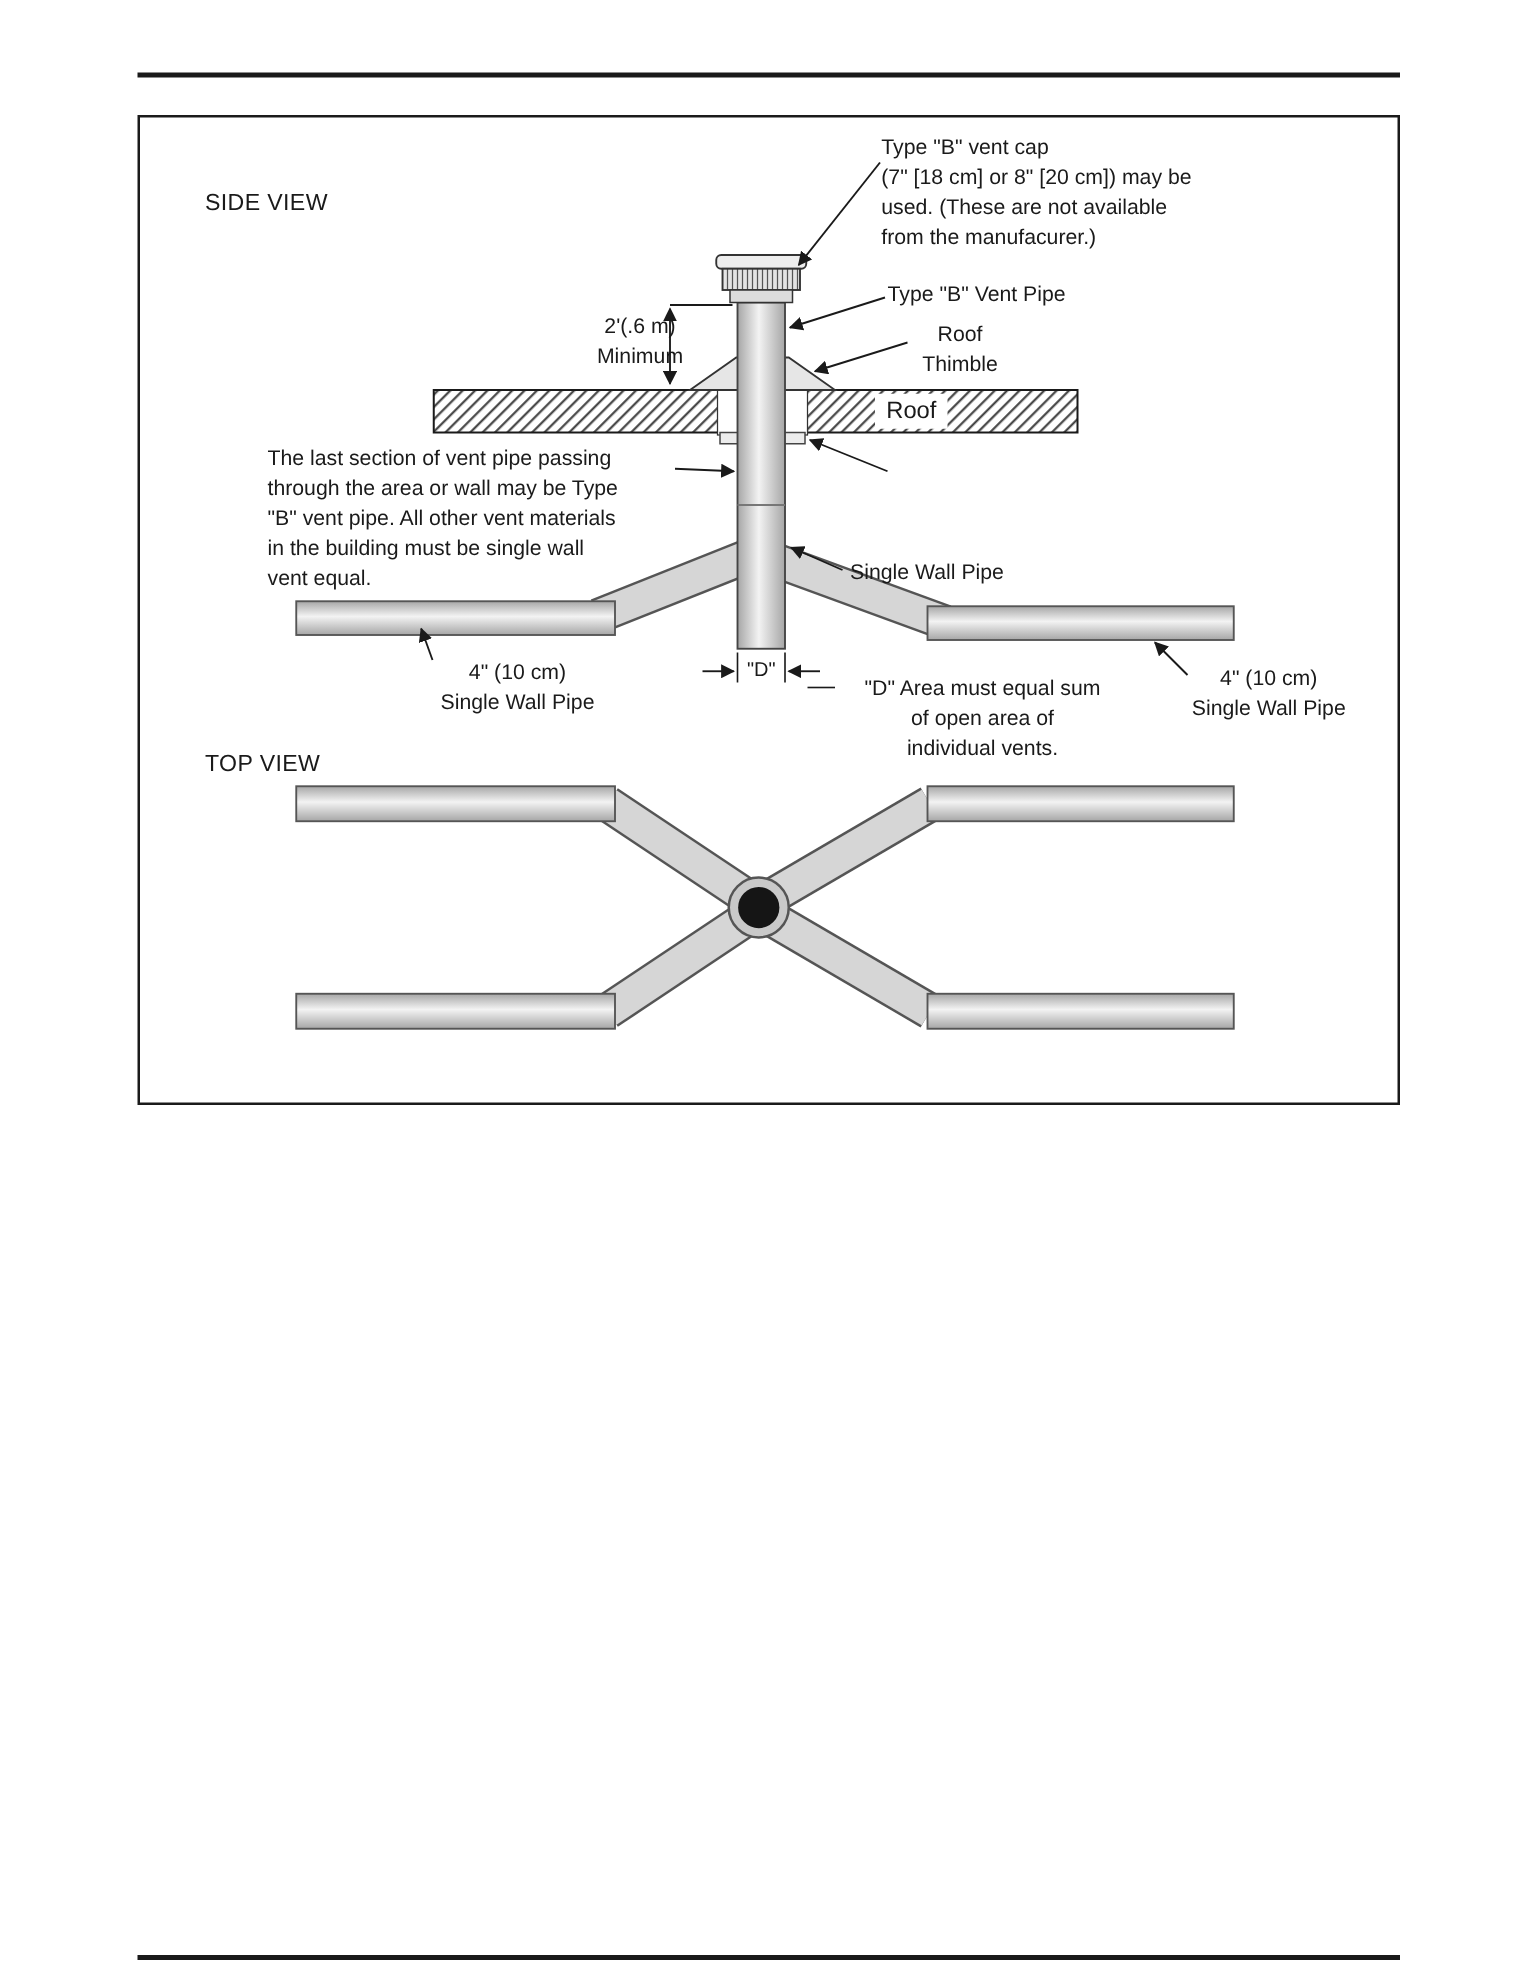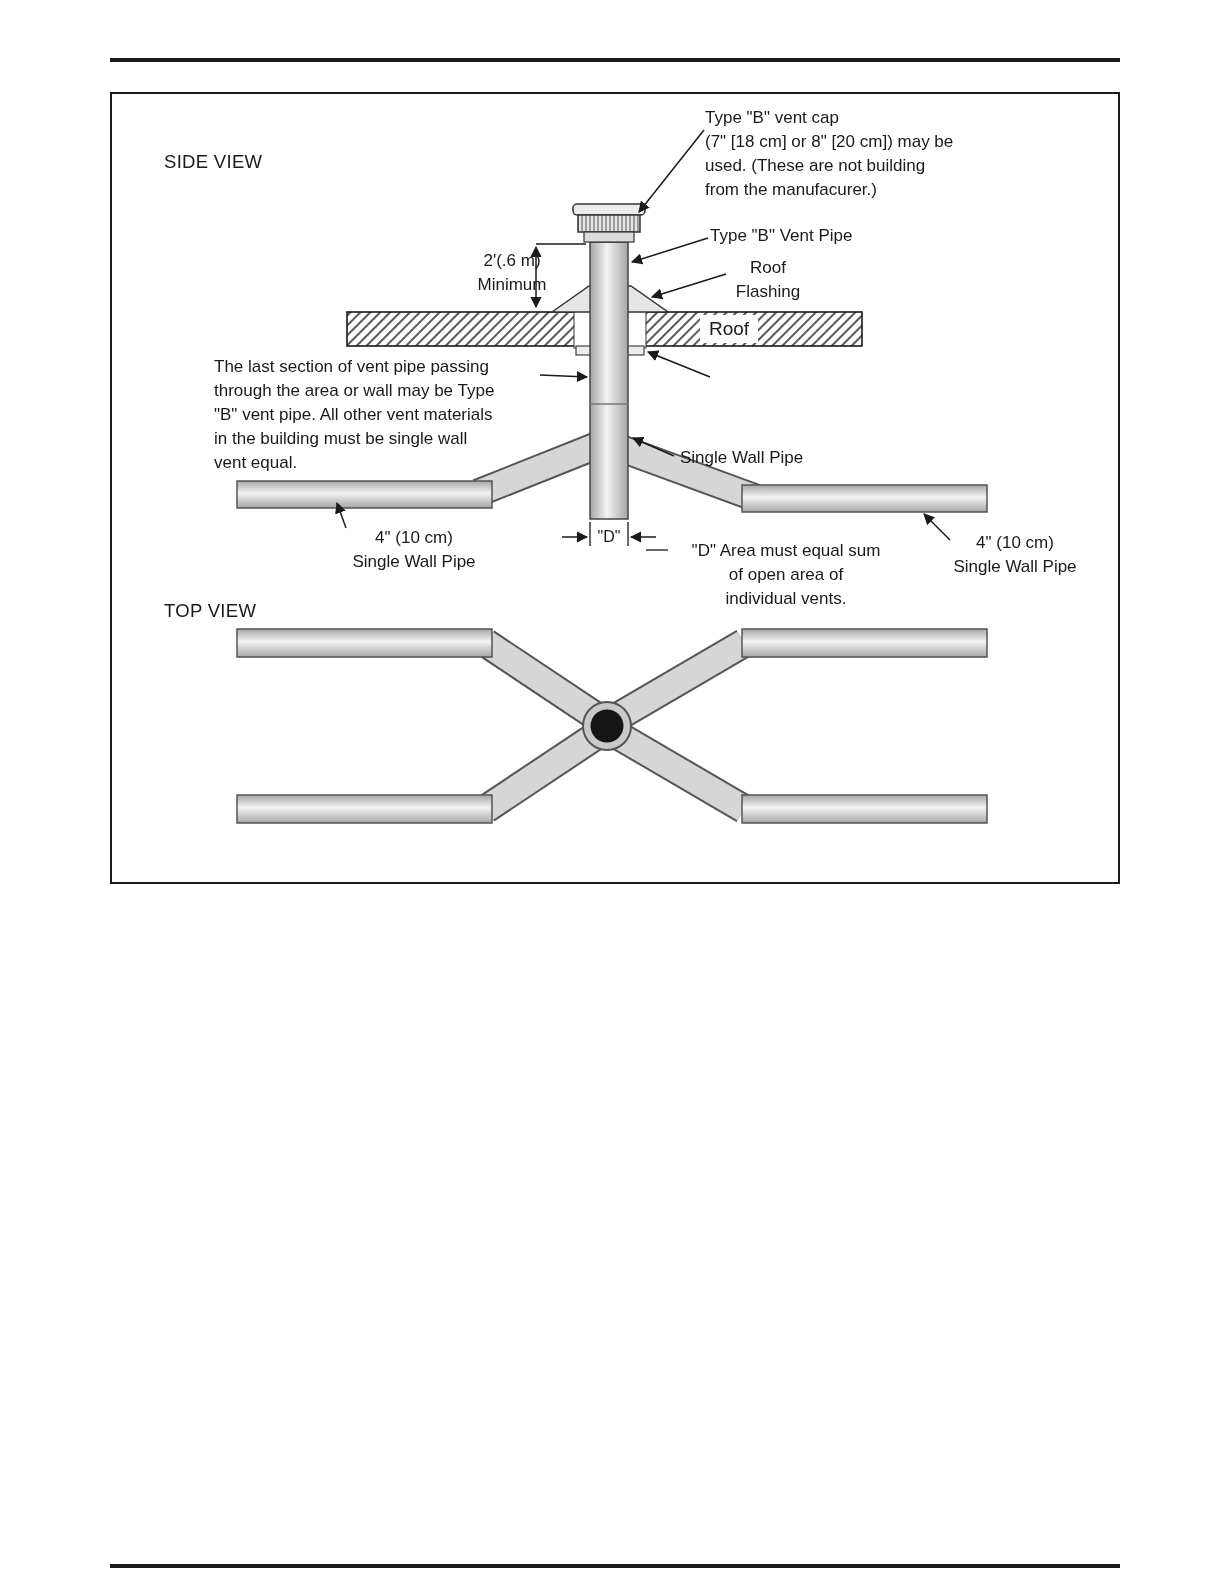--- a/index.html
+++ b/index.html
@@ -125,29 +125,29 @@
       <circle cx="495" cy="632" r="24" fill="#c9c9c9" stroke="#555" stroke-width="2"></circle>
       <circle cx="495" cy="632" r="16.5" fill="#151515"></circle>
     </g>
   </svg>
 
   <div class="lbl view-title" style="left:52px; top:56px">SIDE VIEW</div>
 
   <div class="lbl" style="left:593px; top:12px">
     <div>Type "B" vent cap</div>
     <div>(7" [18 cm] or 8" [20 cm]) may be</div>
-    <div>used. (These are not building</div>
+    <div>used. (These are not available</div>
     <div>from the manufacurer.)</div>
   </div>
 
   <div class="lbl" style="left:598px; top:130px">Type "B" Vent Pipe</div>
 
   <div class="lbl center" style="left:596px; top:162px; width:120px">
     <div>Roof</div>
-    <div>Flashing</div>
+    <div>Thimble</div>
   </div>
 
   <div class="lbl roof-word" style="left:588px; top:221px">Roof</div>
 
   <div class="lbl right" style="left:350px; top:155px; width:100px">
     <div>2'(.6 m)</div>
     <div>Minimum</div>
   </div>
 
   <div class="lbl" style="left:102px; top:261px">

